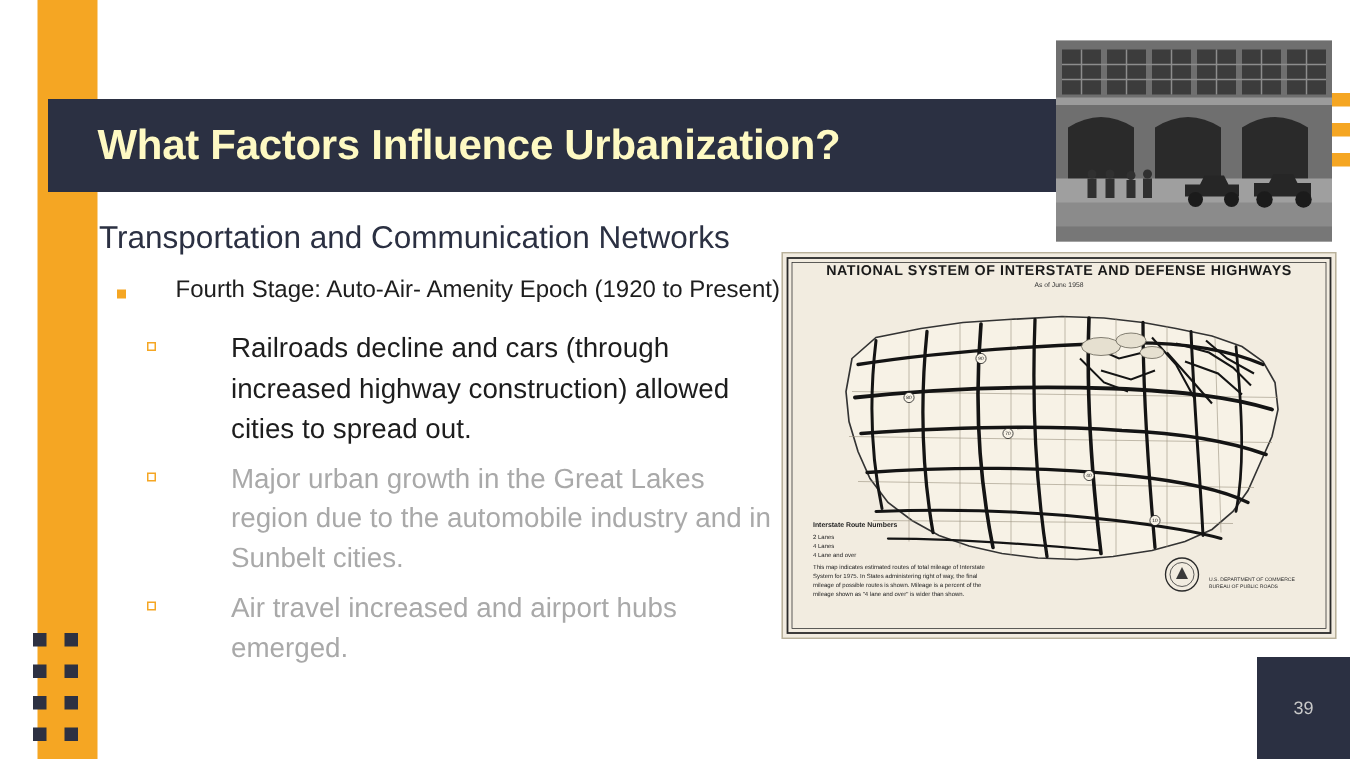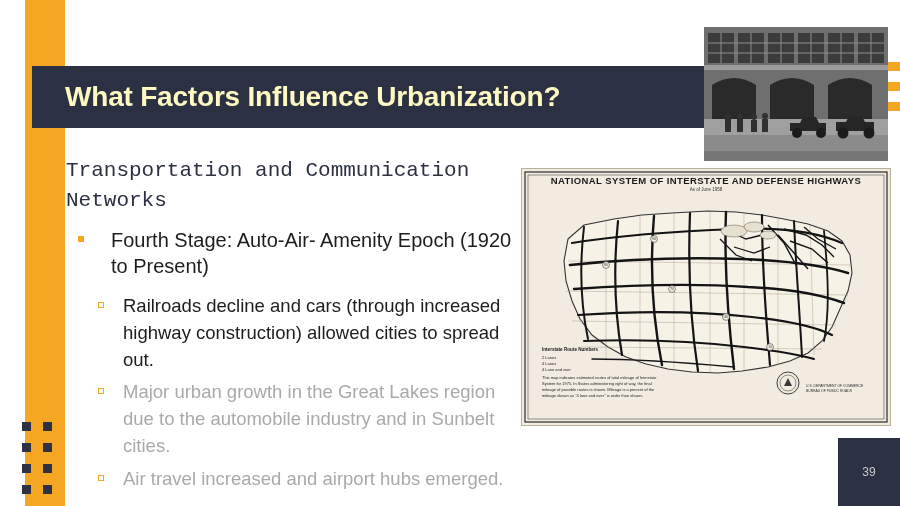--- a/index.html
+++ b/index.html
@@ -102,46 +102,46 @@
   .body-area {
     position: absolute;
     left: 66px;
     top: 142px;
     width: 460px;
   }
   .subhead {
     font-size: 21px;
     color: #2b3042;
     line-height: 1.45;
-    margin: 14px 0 10px 0;
+    margin: 2px 0 10px 0;
     font-weight: normal;
-    font-family: Liberation Mono, monospace;
   }
   .bullet-l1 {
     position: relative;
     padding-left: 45px;
-    font-size: 20px;
+    font-size: 16px;
     color: #3a3a3a;
     line-height: 1.3;
     margin-bottom: 14px;
+    text-align: center;
   }
   .bullet-l1 .marker {
     position: absolute;
     left: 12px;
     top: 9px;
     width: 6px;
     height: 6px;
     background: #f5a623;
   }
   .sub-list {
     margin-top: 6px;
   }
   .bullet-l2 {
     position: relative;
-    padding-left: 57px;
+    padding-left: 88px;
     font-size: 18.5px;
     line-height: 1.45;
     margin-bottom: 6px;
   }
   .bullet-l2 .marker2 {
     position: absolute;
     left: 32px;
     top: 9px;
     width: 6px;
     height: 6px;

